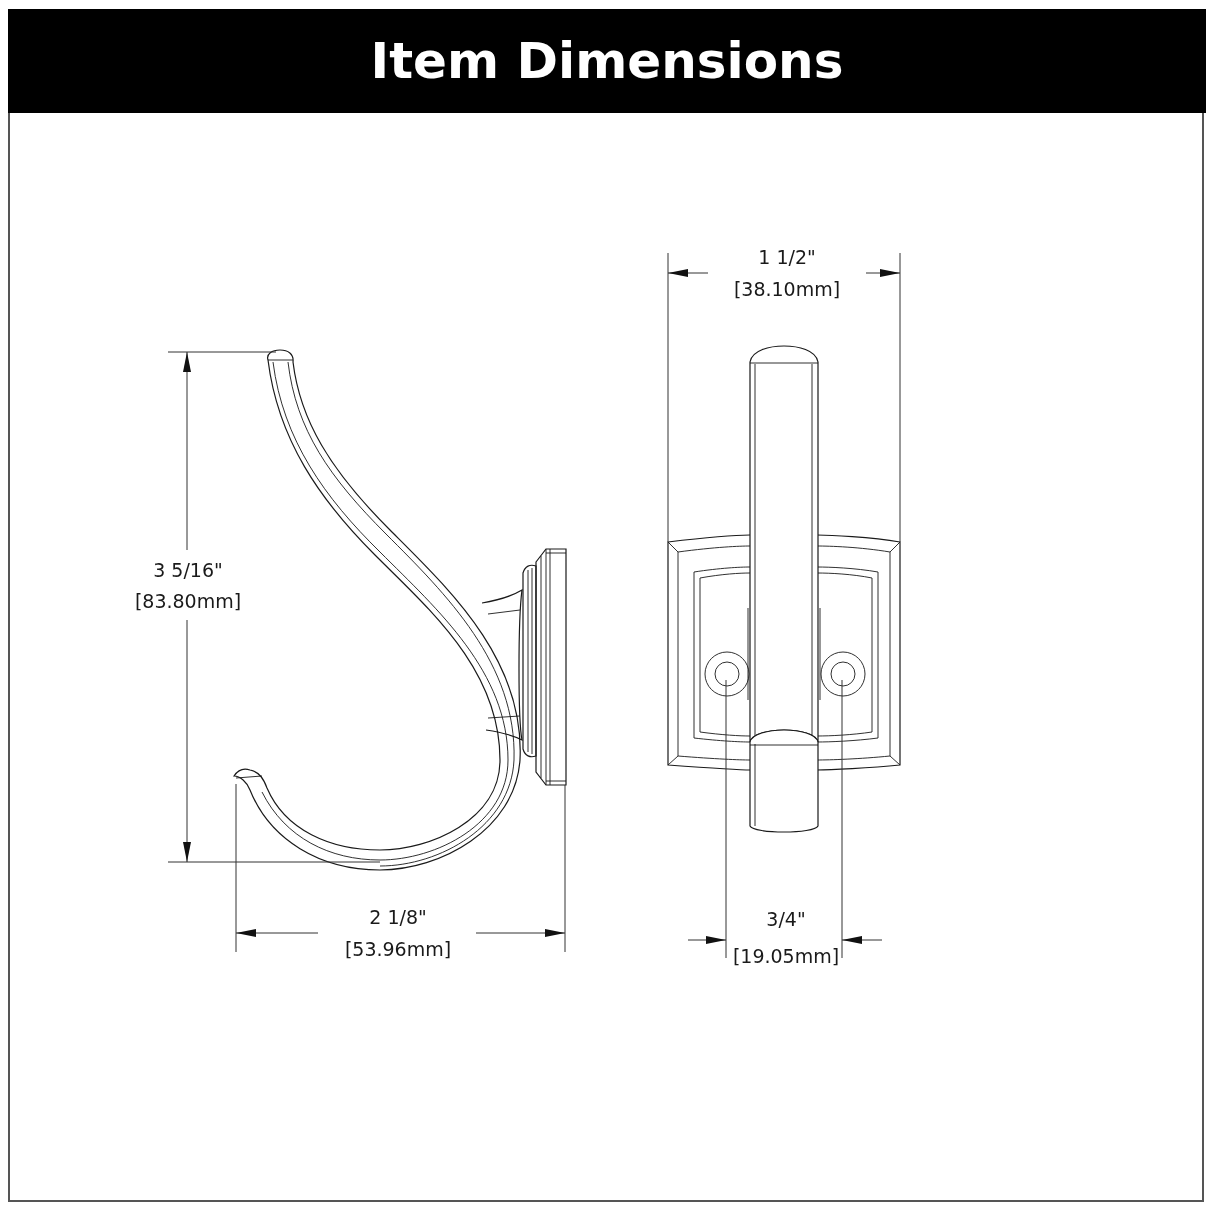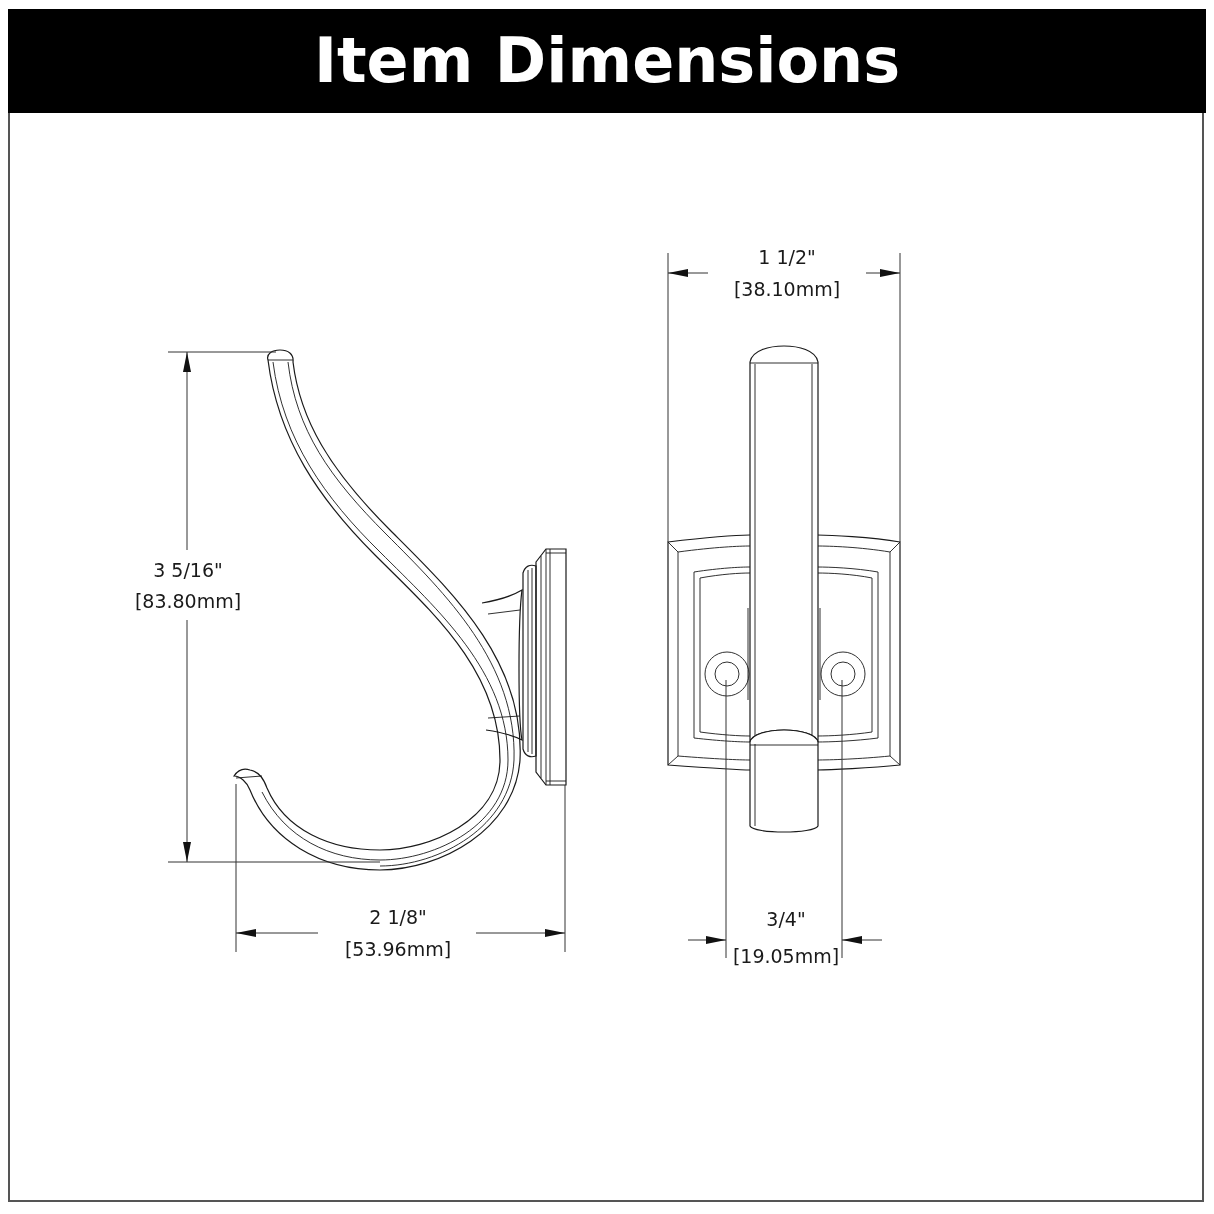--- a/index.html
+++ b/index.html
@@ -1,19 +1,19 @@
 <!DOCTYPE html>
 <html><head>
 <meta charset="utf-8">
 <style>
   html, body { margin: 0; padding: 0; background: #ffffff; }
   body { width: 1214px; height: 1214px; position: relative; overflow: hidden; font-family: "DejaVu Sans", sans-serif; }
   .frame { position: absolute; left: 8px; top: 9px; width: 1196px; height: 1193px; border: 2px solid #555555; box-sizing: border-box; background: #fff; }
   .header { position: absolute; left: 8px; top: 9px; width: 1198px; height: 104px; background: #000000; display: flex; align-items: center; justify-content: center; }
-  .header-title { color: #ffffff; font-family: "DejaVu Sans", sans-serif; font-weight: bold; font-size: 62px; letter-spacing: 0px; line-height: 1; }
+  .header-title { color: #ffffff; font-family: "DejaVu Sans", sans-serif; font-weight: bold; font-size: 50px; letter-spacing: 0px; line-height: 1; }
   svg.drawing { position: absolute; left: 0; top: 0; width: 1214px; height: 1214px; }
   .dim-text { font-family: "DejaVu Sans", sans-serif; font-size: 19px; fill: #1a1a1a; }
   .ln { stroke: #1a1a1a; stroke-width: 1.2; fill: none; }
   .ln2 { stroke: #1a1a1a; stroke-width: 0.9; fill: none; }
   .ext { stroke: #333; stroke-width: 1; fill: none; }
   .arrow { fill: #111; }
 </style>
 </head>
 <body>
 

